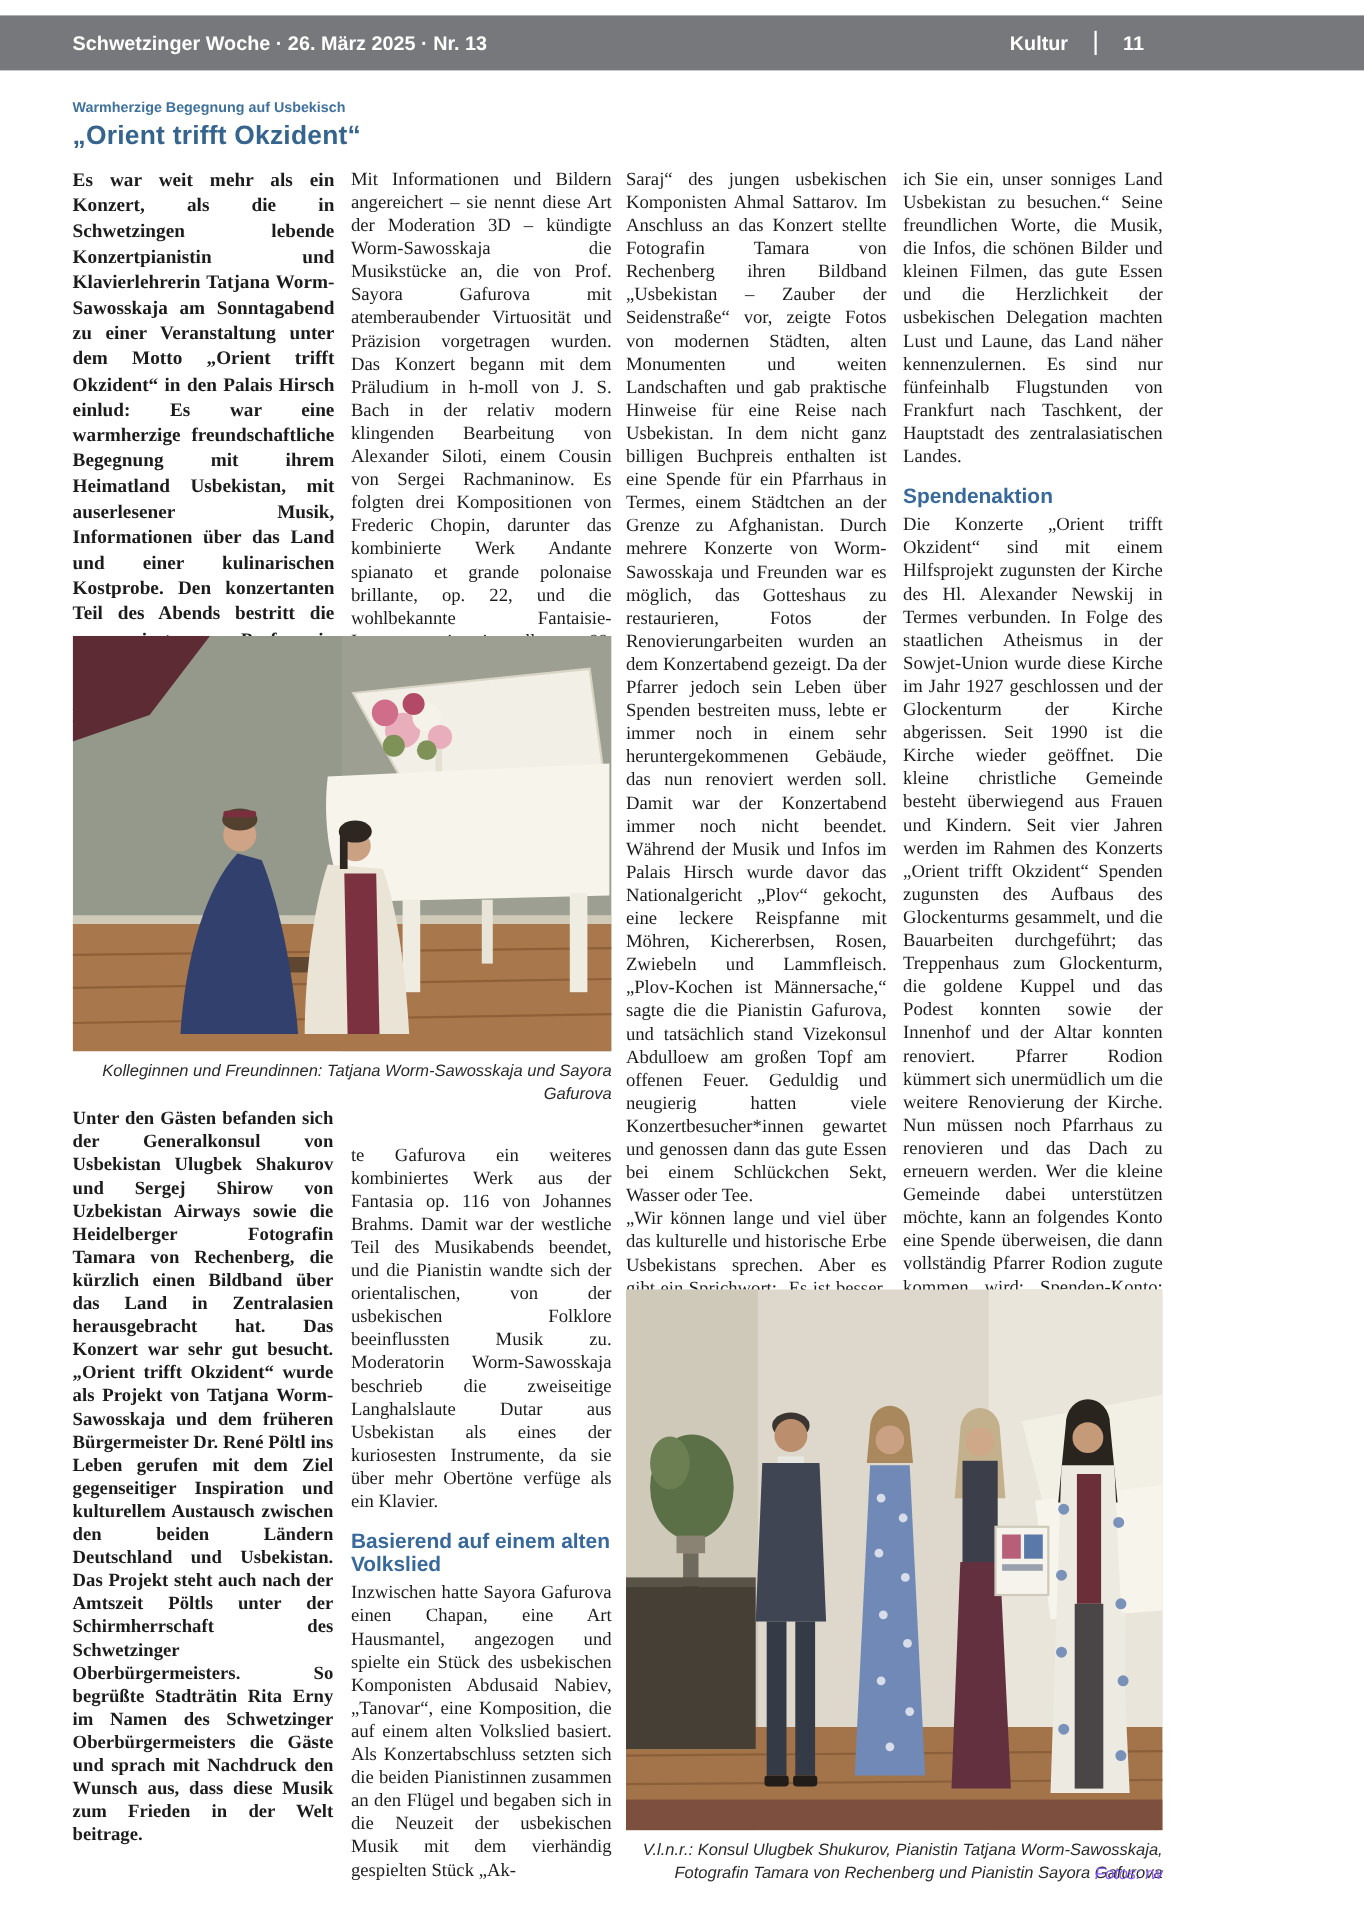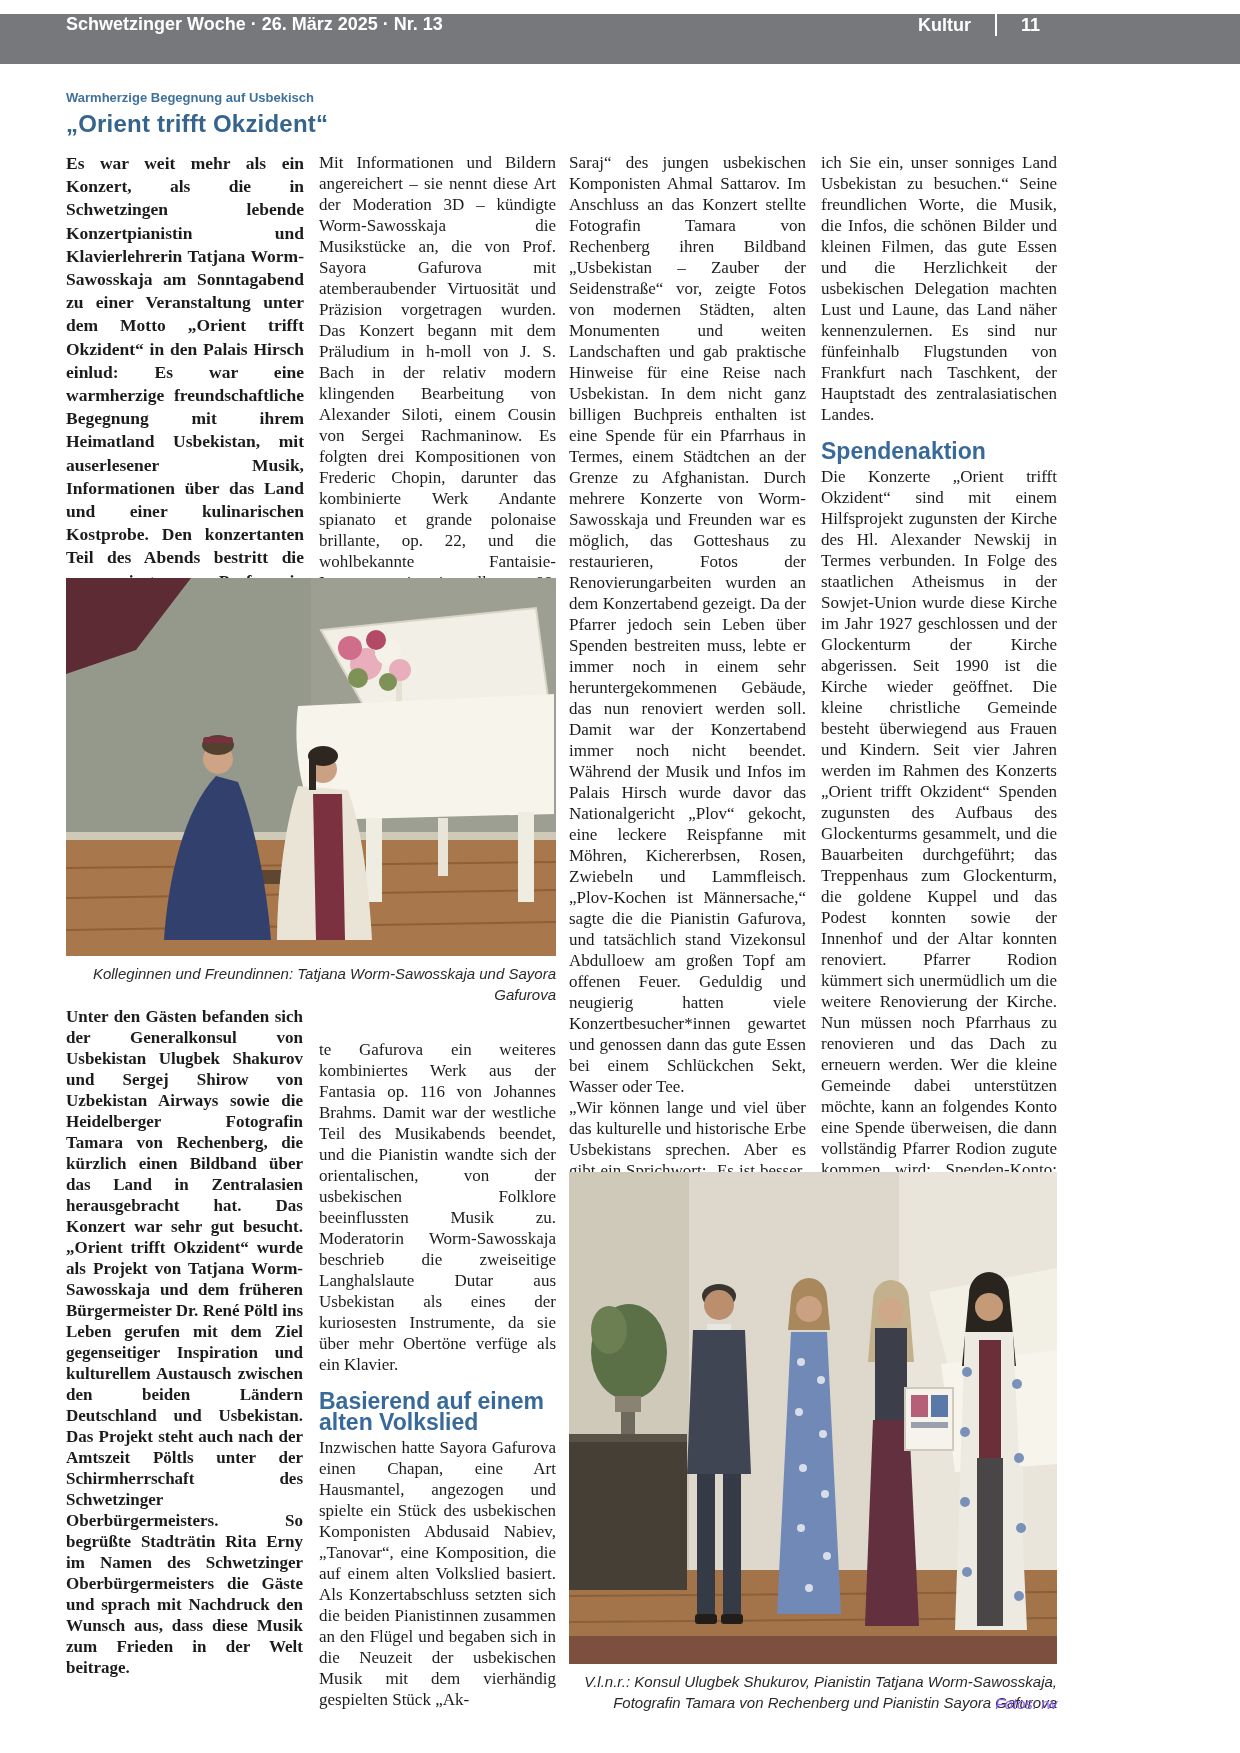--- a/index.html
+++ b/index.html
@@ -1,34 +1,34 @@
 <!DOCTYPE html>
 <html lang="de"><head>
 <meta charset="utf-8">
 <style>
   html,body{margin:0;padding:0;background:#ffffff;}
   .page{position:relative;width:1240px;height:1753px;background:#fff;overflow:hidden;
         font-family:"Liberation Serif",serif;color:#1c1c1c;}
   
   .topbar{position:absolute;left:0;top:14px;width:1240px;height:50px;background:#77787b;
-          display:flex;align-items:flex-start;justify-content:space-between;
+          display:flex;align-items:center;justify-content:space-between;
           box-sizing:border-box;padding:0 200px 0 66px;
           font-family:"Liberation Sans",sans-serif;font-weight:bold;font-size:18px;color:#fff;}
   .topbar-right{display:flex;align-items:center;gap:24px;}
   .topbar-divider{width:2px;height:22px;background:#fff;}
   
   .kicker{position:absolute;left:66px;top:90px;font-family:"Liberation Sans",sans-serif;
           font-weight:bold;font-size:13px;color:#3e719c;}
   .headline{position:absolute;left:66px;top:110px;font-family:"Liberation Sans",sans-serif;
           font-weight:bold;font-size:24px;color:#35648e;letter-spacing:.2px;}
   
   .col{position:absolute;width:237px;text-align:justify;font-size:17px;line-height:21px;}
   .col p{margin:0;}
   .lead{font-weight:bold;font-size:17.5px;line-height:23.2px;width:238px;}
-  .subhead{font-family:"Liberation Sans",sans-serif;font-weight:bold;font-size:23px;
+  .subhead{font-family:"Liberation Sans",sans-serif;font-weight:bold;font-size:19px;
            line-height:21px;color:#38699b;text-align:left;}
   .subhead.mt{margin:16px 0 4px 0;}
   
   .photo{position:absolute;overflow:hidden;}
   .photo svg{display:block;width:100%;height:100%;}
   .caption{position:absolute;font-family:"Liberation Sans",sans-serif;font-style:italic;
            font-size:15px;line-height:21px;color:#2a2a2a;text-align:right;}
   .credit{position:absolute;right:0;bottom:1px;font-family:"Liberation Sans",sans-serif;
           font-style:italic;font-size:15px;color:#8b5cf6;}
 </style>

